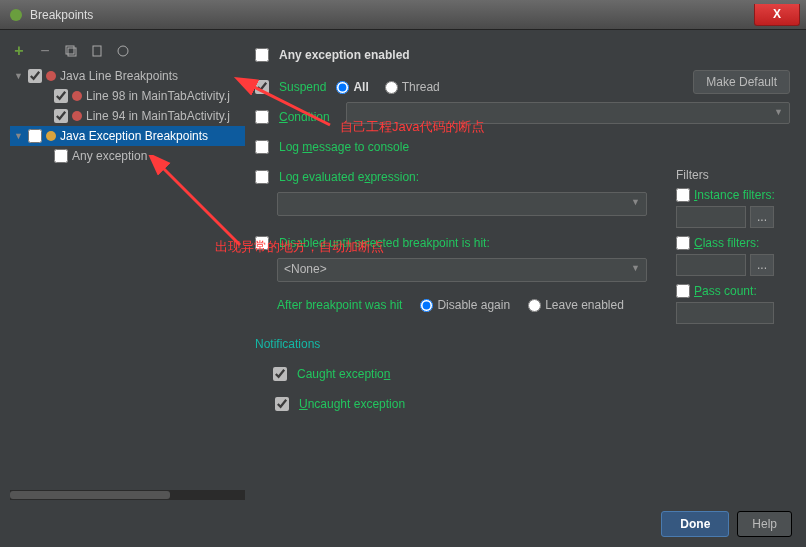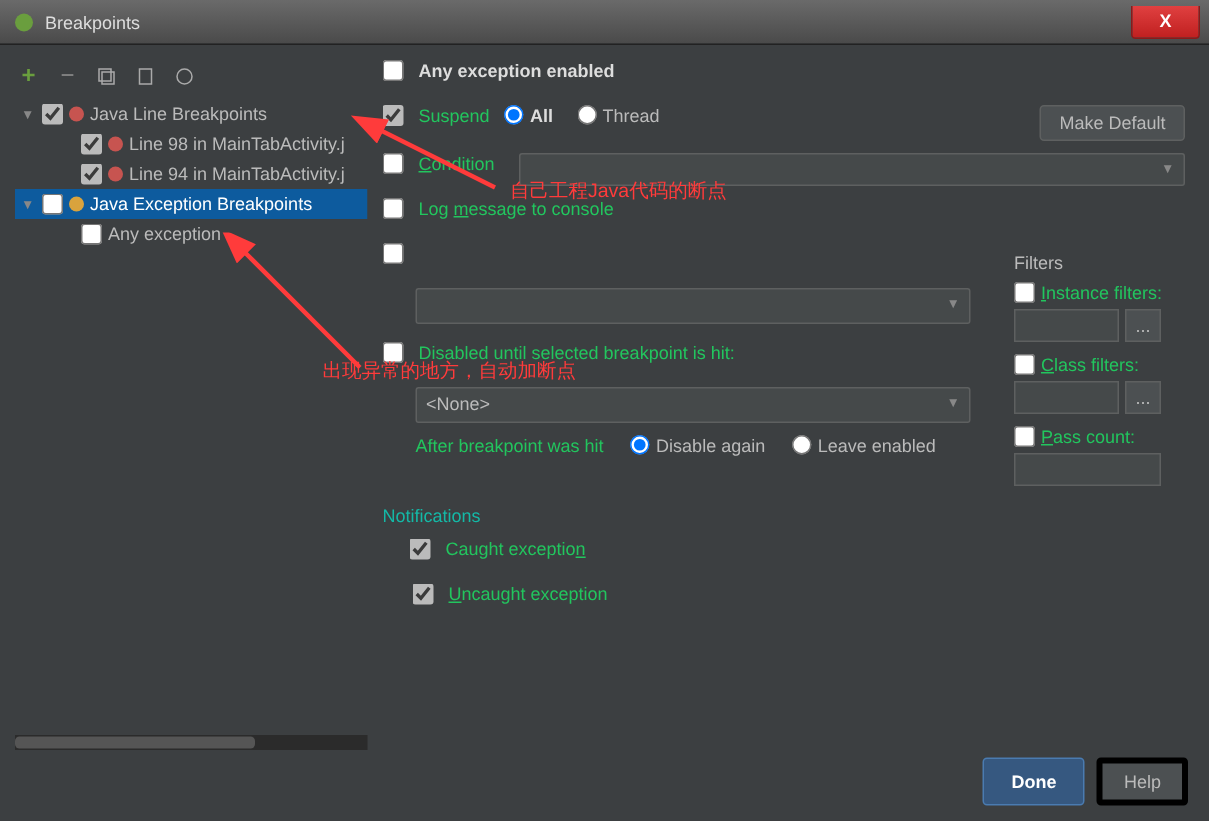--- a/index.html
+++ b/index.html
@@ -26,21 +26,21 @@
 .tree-dot { width: 10px; height: 10px; border-radius: 50%; margin-right: 4px; }
 .dot-red { background: #c75450; }
 .dot-yellow { background: #d9a33d; }
 .tree-label { overflow: hidden; text-overflow: ellipsis; }
 .indent2 { padding-left: 40px; }
 
 .left-scrollbar { height: 10px; background: #2b2b2b; margin-top: 6px; position: relative; }
 .left-thumb { position: absolute; left: 0; width: 160px; height: 8px; top: 1px; background: #555; border-radius: 3px; cursor: pointer; }
 
 .right-panel { flex: 1; display: flex; flex-direction: column; gap: 8px; padding-right: 6px; }
-.row { display: flex; align-items: flex-start; gap: 10px; min-height: 22px; }
+.row { display: flex; align-items: flex-end; gap: 10px; min-height: 22px; }
 .check { width: 14px; height: 14px; accent-color: #bbb; }
 .label { color: #22c55e; }
 .bold { font-weight: bold; color: #ddd; }
 .underline-letter { text-decoration: underline; }
 
 .radio-group { display: flex; gap: 16px; align-items: center; }
 .radio { width: 13px; height: 13px; }
 
 .btn { background: #4c5052; border: 1px solid #5e6060; color: #bbb; padding: 4px 12px; border-radius: 3px; cursor: pointer; }
 .btn-right { margin-left: auto; }
@@ -50,21 +50,21 @@
 .filters-panel { position: absolute; right: 18px; top: 168px; width: 112px; }
 .filters-title { color: #bbb; margin-bottom: 6px; }
 .filter-row { display: flex; align-items: flex-end; gap: 4px; margin-bottom: 4px; }
 .filter-input { width: 70px; height: 22px; background: #45494a; border: 1px solid #5e6060; }
 .filter-browse { width: 24px; height: 22px; background: #4c5052; border: 1px solid #5e6060; display: flex; align-items: center; justify-content: center; cursor: pointer; color: #bbb; }
 
 .section-title { color: #14b8a6; margin-top: 17px; }
 
 .footer { position: absolute; bottom: 10px; right: 14px; display: flex; gap: 8px; }
 .btn-primary { background: #365880; border: 1px solid #4a7bb0; color: #fff; padding: 5px 18px; border-radius: 3px; cursor: pointer; font-weight: bold; }
-.btn-help { background: #4c5052; border: 4px solid #000000; color: #bbb; padding: 5px 14px; border-radius: 3px; cursor: pointer; }
+.btn-help { background: #4c5052; border: 1px solid #000000; color: #bbb; padding: 5px 14px; border-radius: 3px; cursor: pointer; }
 
 .annotation { position: absolute; color: #ff3b3b; font-size: 13px; pointer-events: none; font-family: "Microsoft YaHei", sans-serif; }
 .arrow-svg { position: absolute; pointer-events: none; }
 </style>
 </head>
 <body>
 
 <div class="titlebar">
   <svg class="titlebar-icon" viewBox="0 0 16 16">
       <circle cx="8" cy="8" r="6" fill="#6a9e3e"></circle>
@@ -154,20 +154,21 @@
       <div class="combo" style="flex:1; margin-left:6px; height:22px">
           <span class="combo-caret">▼</span>
         </div>
     </div>
     <div class="row">
       <input type="checkbox" class="check" style="">
       <span class="label">Log <span class="underline-letter">m</span>essage to console</span>
     </div>
     <div class="row">
       <input type="checkbox" class="check" style="">
+      <span class="label">Log evaluated e<span class="underline-letter">x</span>pression:</span>
     </div>
     <div class="combo" style="width:370px; height:24px; margin-left:22px">
         <span class="combo-caret">▼</span>
       </div>
     <div class="row" style="margin-top:4px">
       <input type="checkbox" class="check" style="">
       <span class="label">Disabled until selected breakpoint is hit:</span>
     </div>
     <div class="combo" style="width:370px; height:24px; margin-left:22px">
       <span>&lt;None&gt;</span>

